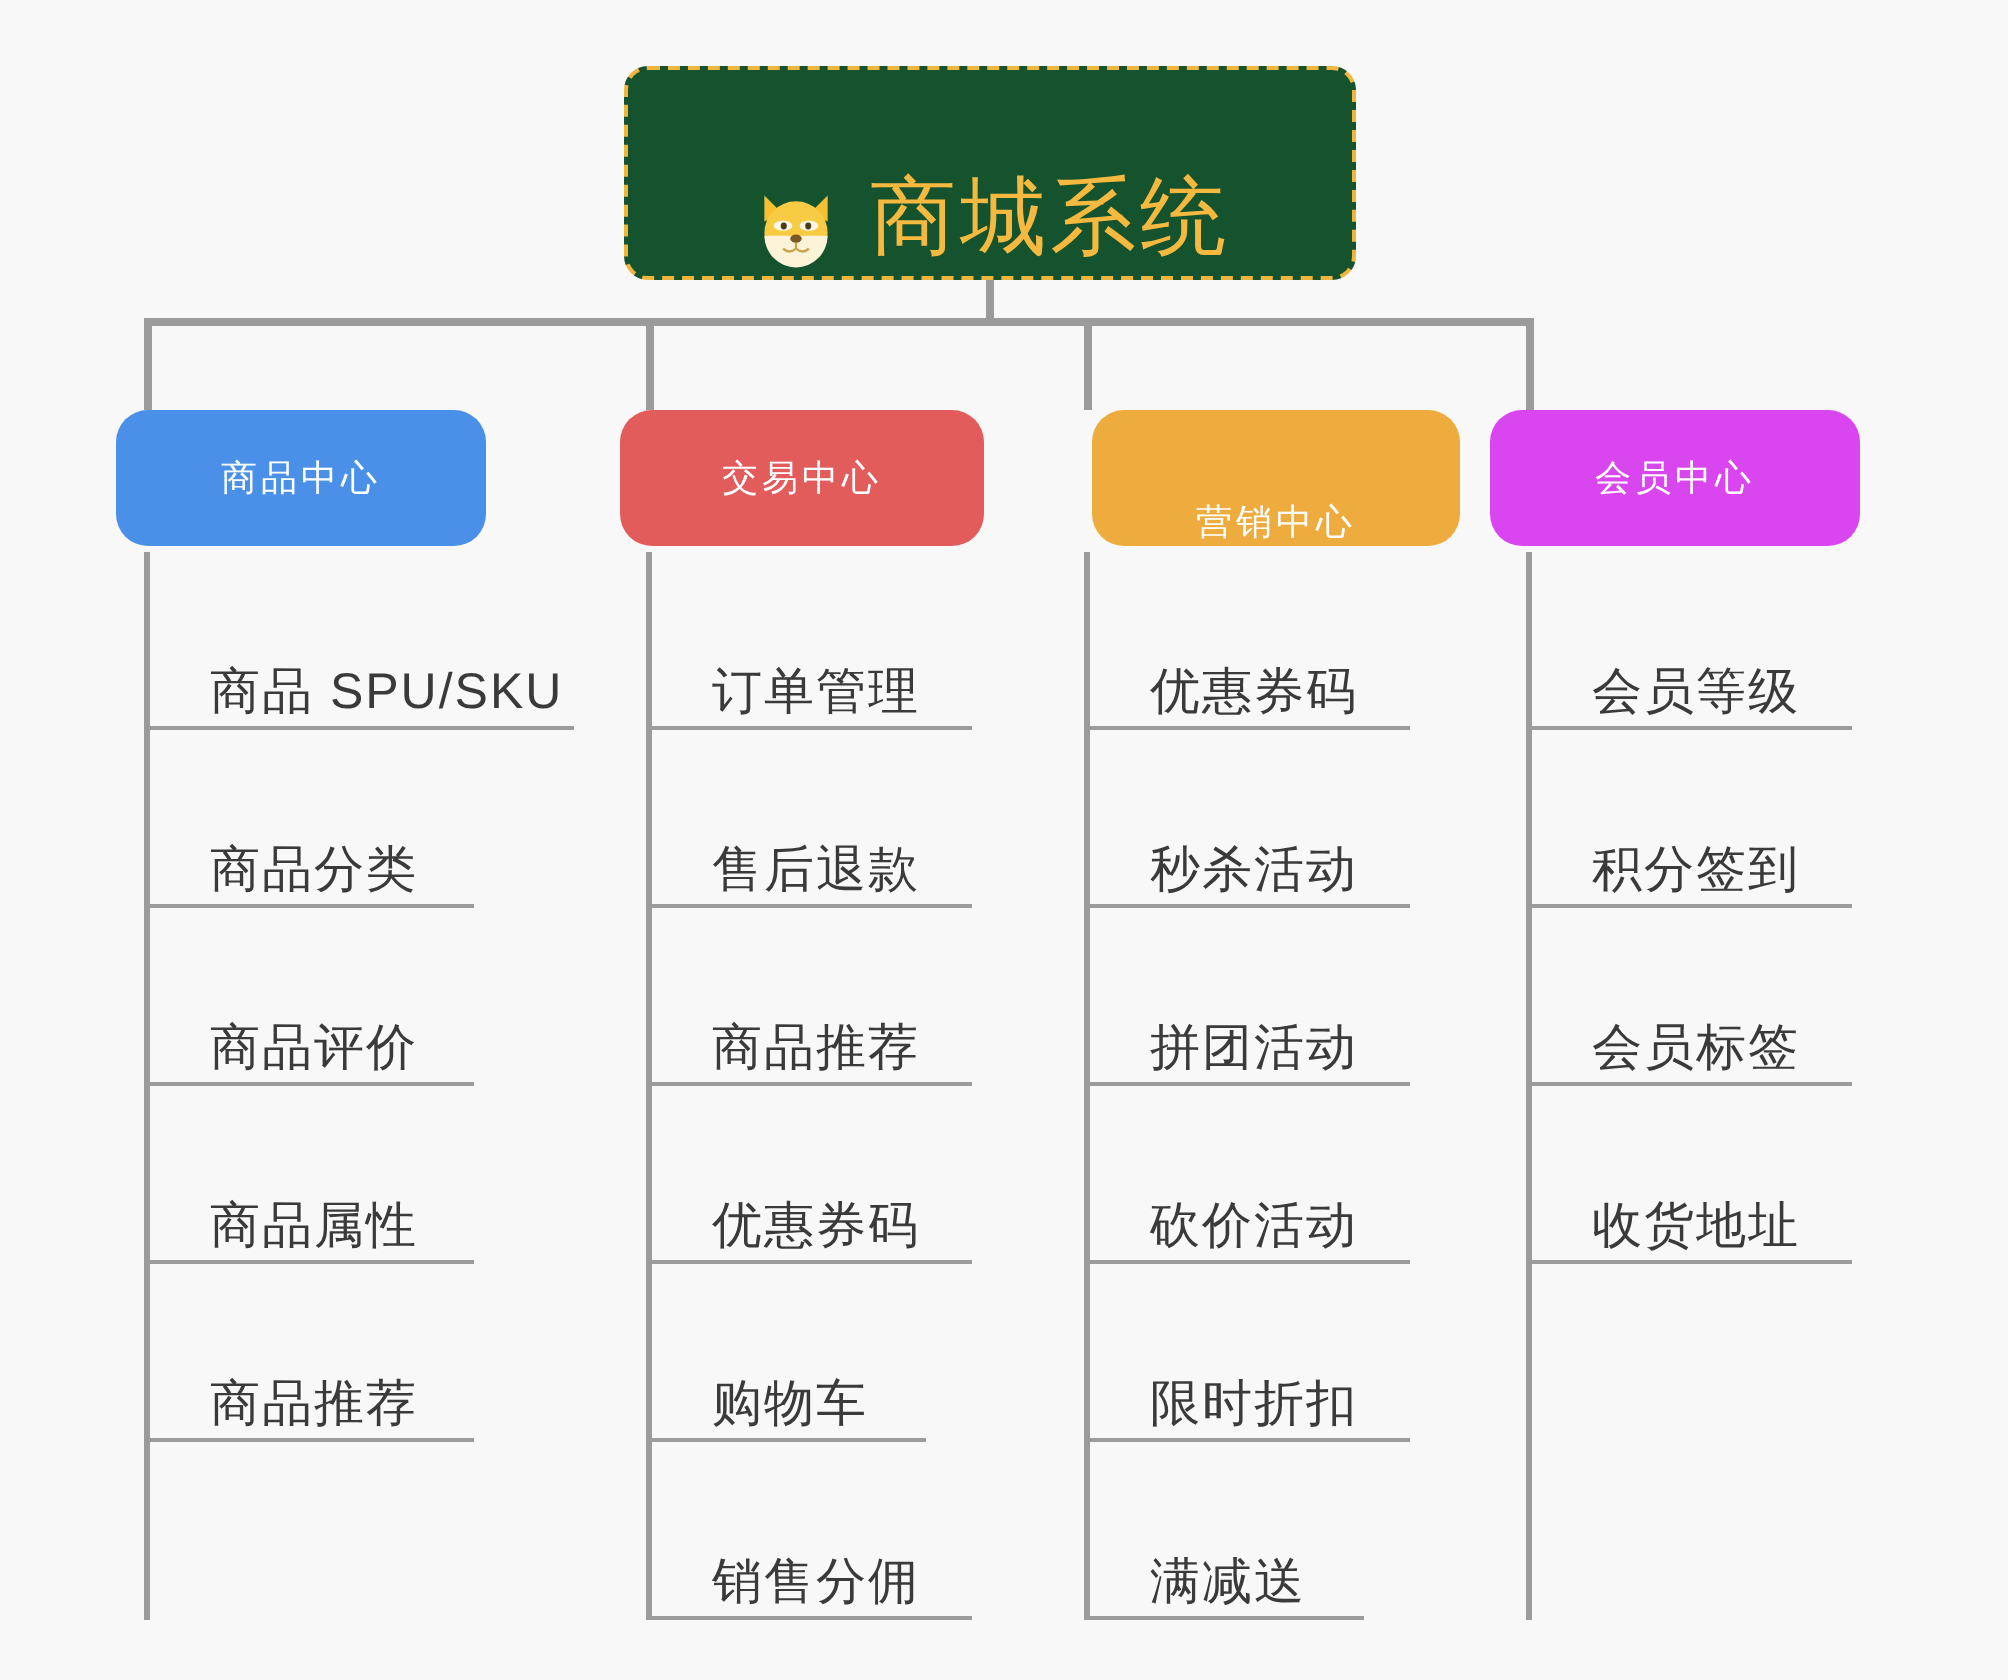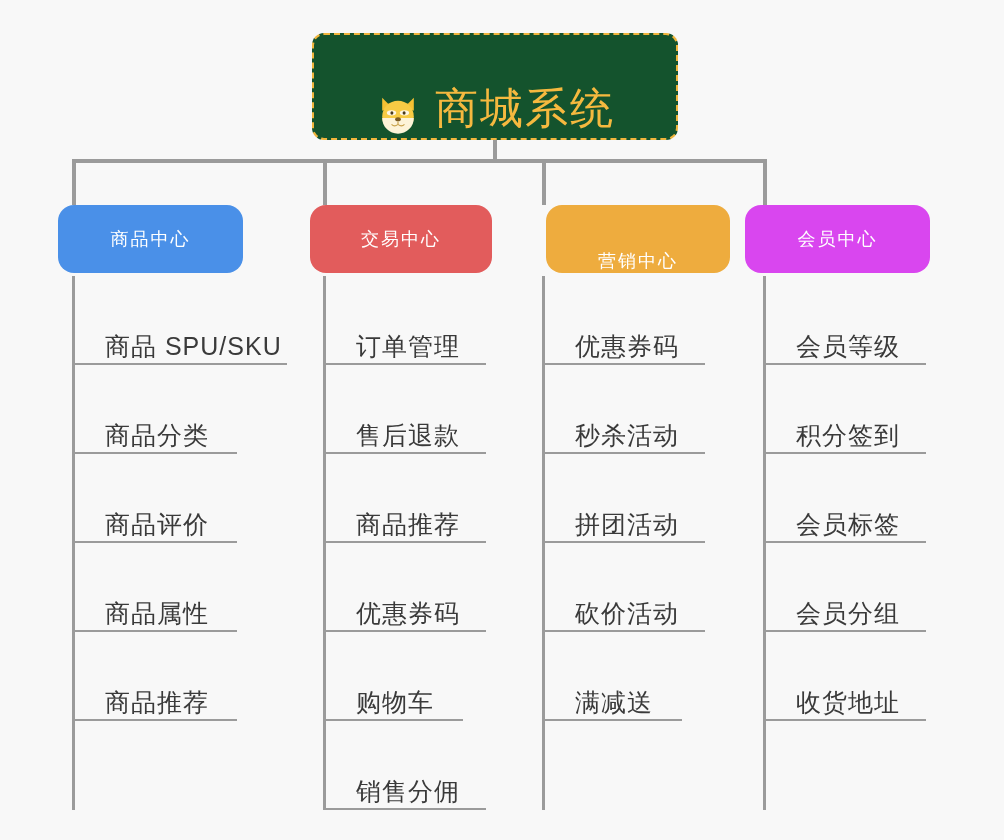--- a/index.html
+++ b/index.html
@@ -215,20 +215,24 @@
         </div>
         <div class="leaf-item">
           <span class="leaf-label">拼团活动</span>
           <div class="leaf-rule" style="width: 163px; background: rgb(155, 155, 155);"></div>
         </div>
         <div class="leaf-item">
           <span class="leaf-label">砍价活动</span>
           <div class="leaf-rule" style="width: 163px; background: rgb(155, 155, 155);"></div>
         </div>
         <div class="leaf-item">
+          <span class="leaf-label">限时折扣</span>
+          <div class="leaf-rule" style="width: 163px; background: rgb(155, 155, 155);"></div>
+        </div>
+        <div class="leaf-item">
           <span class="leaf-label">满减送</span>
           <div class="leaf-rule" style="width: 140px; background: rgb(155, 155, 155);"></div>
         </div>
       </div>
       <div class="cat-box" style="left: 745px; top: 205px; width: 185px; background: #d946ef;">
         <span>会员中心</span>
       </div>
       <div class="leaf-col" style="left: 763px;">
         <div class="leaf-spine" style="height: 534px; background: rgb(155, 155, 155);"></div>
         <div class="leaf-item">
@@ -237,23 +241,19 @@
         </div>
         <div class="leaf-item">
           <span class="leaf-label">积分签到</span>
           <div class="leaf-rule" style="width: 163px; background: rgb(155, 155, 155);"></div>
         </div>
         <div class="leaf-item">
           <span class="leaf-label">会员标签</span>
           <div class="leaf-rule" style="width: 163px; background: rgb(155, 155, 155);"></div>
         </div>
         <div class="leaf-item">
-          <span class="leaf-label">会员分组</span>
-          <div class="leaf-rule" style="width: 163px; background: rgb(155, 155, 155);"></div>
-        </div>
-        <div class="leaf-item">
           <span class="leaf-label">收货地址</span>
           <div class="leaf-rule" style="width: 163px; background: rgb(155, 155, 155);"></div>
         </div>
       </div>
     </div>
 
 </div>
 
 </body></html>

